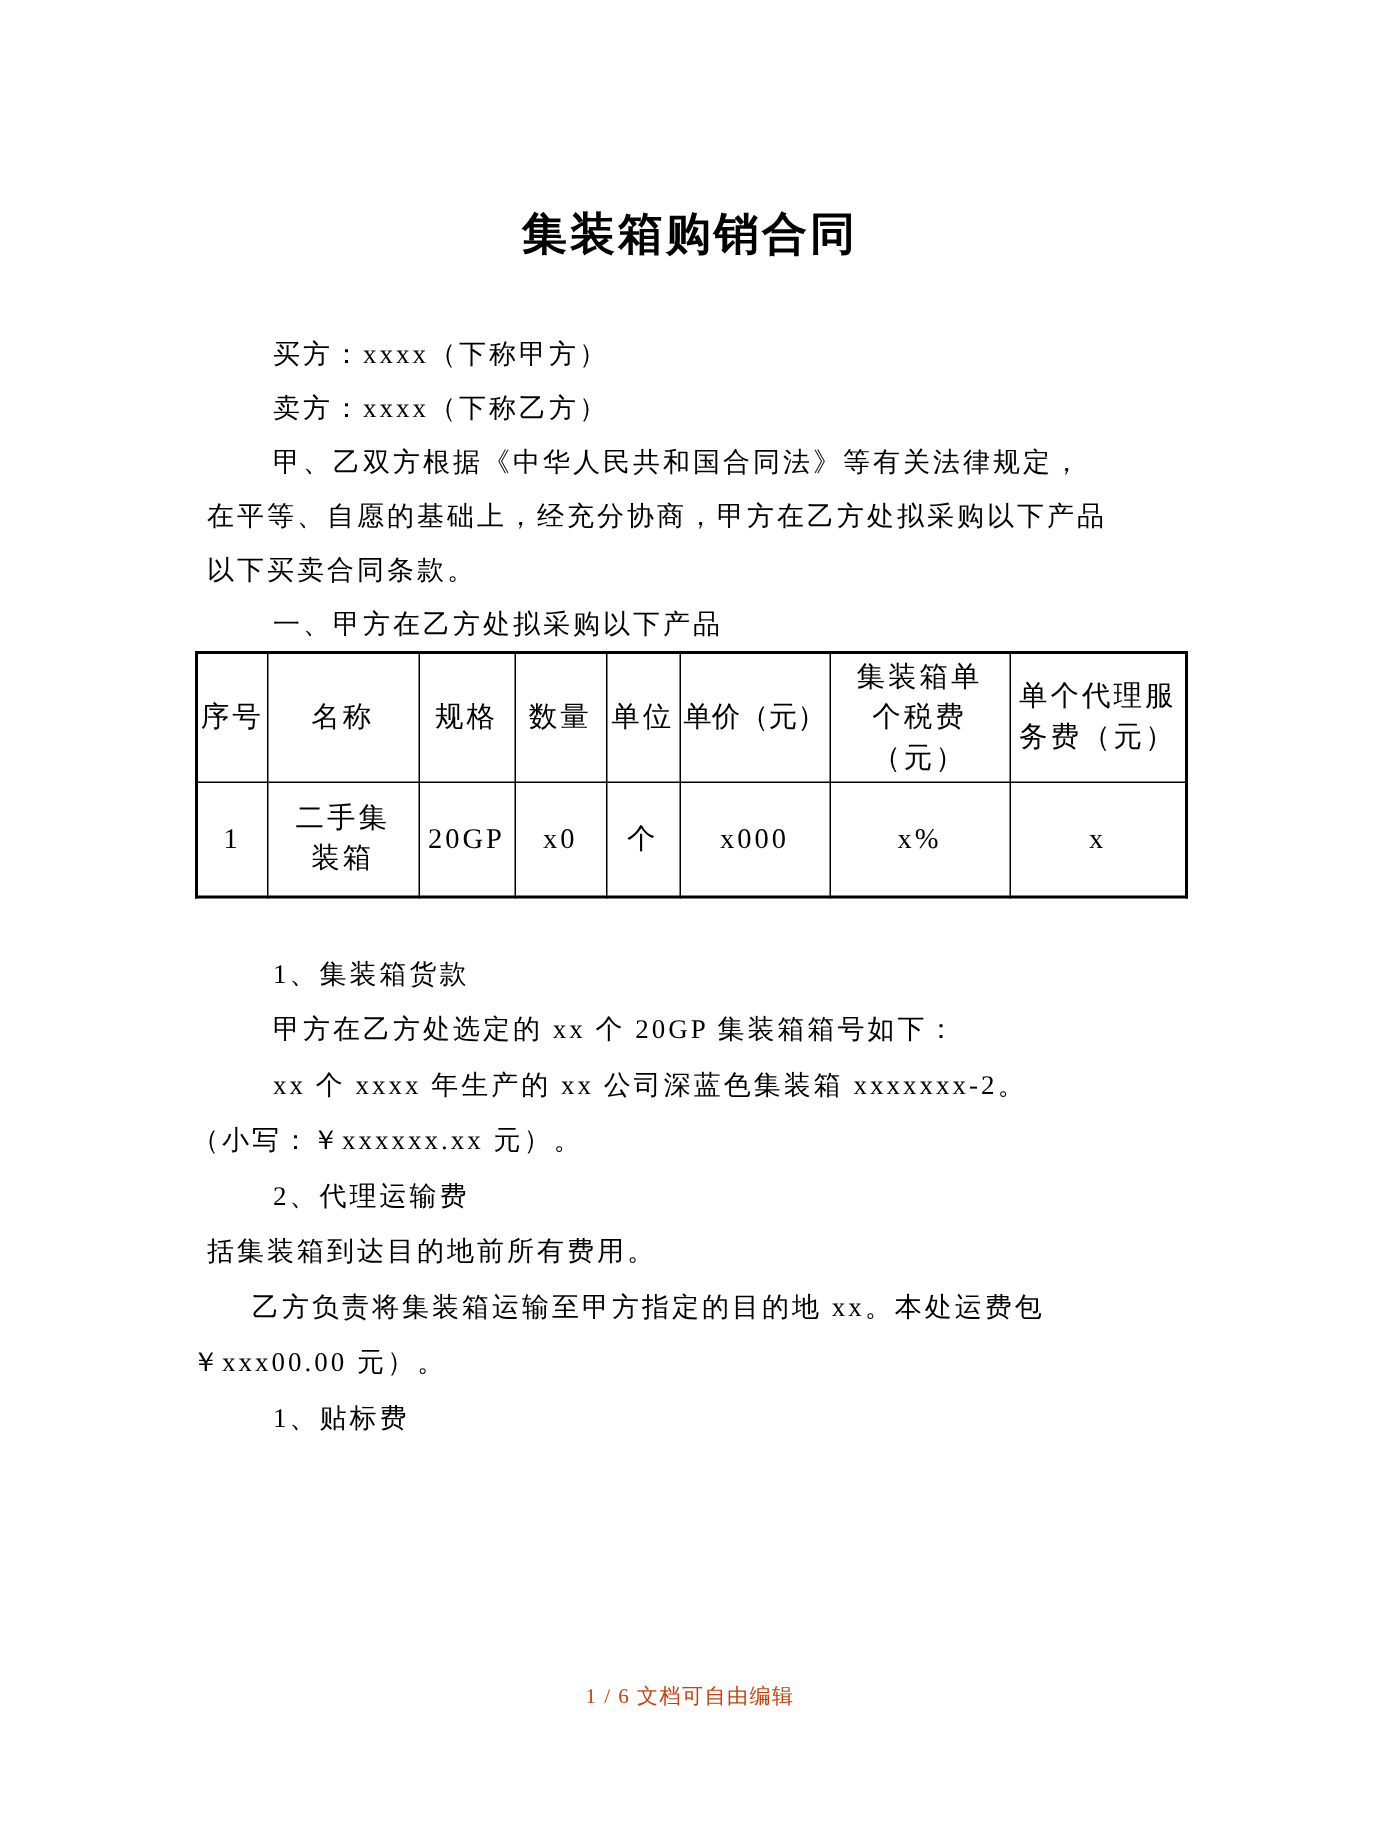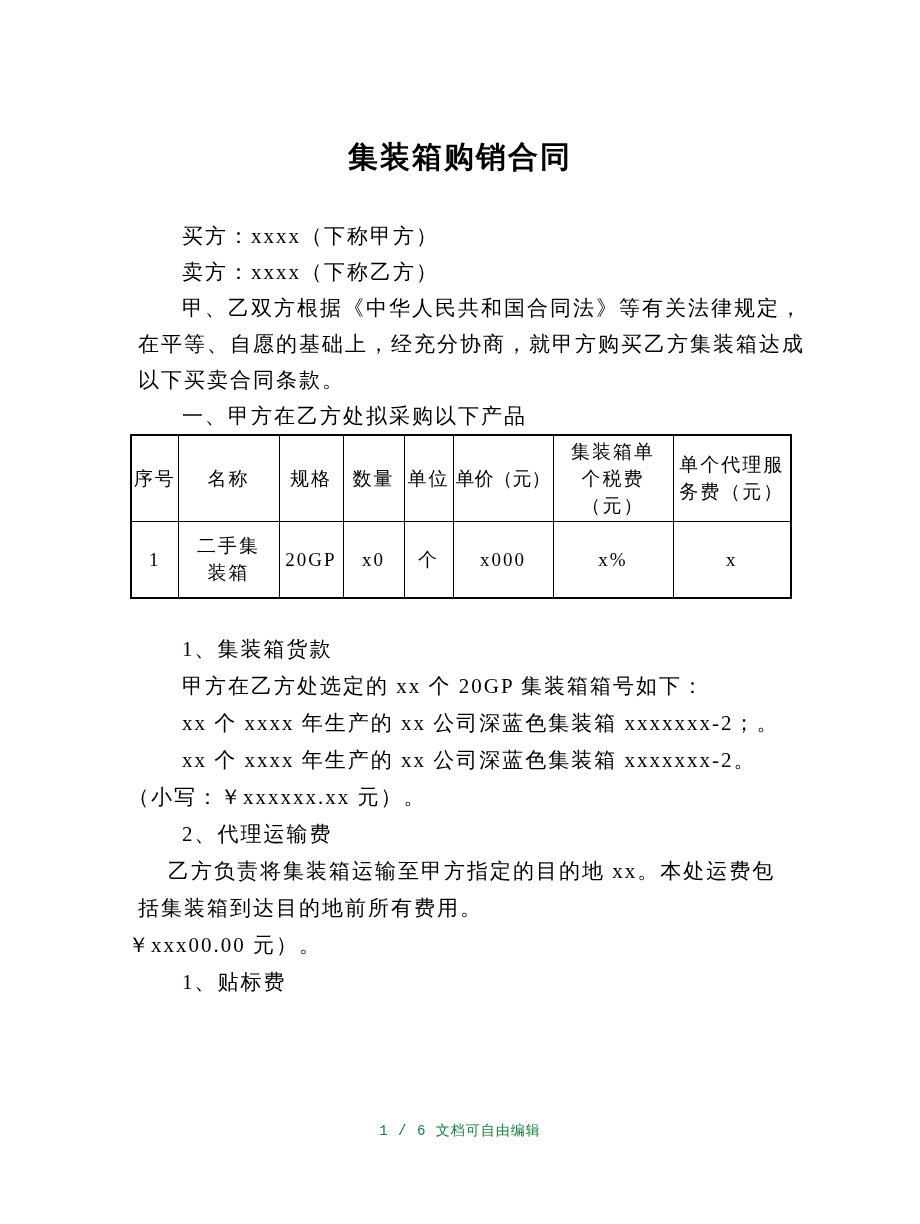--- a/index.html
+++ b/index.html
@@ -23,21 +23,21 @@
     line-height: 34px;
     font-weight: bold;
     letter-spacing: 2px;
   }
   .textblock {
     padding: 0 128px 0 138px;
   }
   .intro { margin-top: 44px; }
   .sec1  { margin-top: 32px; }
   .line {
-    font-size: 21px;
+    font-size: 18px;
     line-height: 36px;
     height: 36px;
     letter-spacing: 2px;
     white-space: nowrap;
   }
   .sec1 .line { line-height: 37px; height: 37px; font-family: Liberation Serif, serif; }
   .ind  { text-indent: 44px; }   
   .ind2 { text-indent: 30px; }   
   .hang { text-indent: -10px; }  
   .products-table {
@@ -60,38 +60,38 @@
     overflow: hidden;
   }
   .products-table .hdr-row  { height: 86px; }
   .products-table .data-row { height: 77px; }
   .products-table .tight { letter-spacing: 0px; }
   .page-footer {
     position: absolute;
     left: 0; right: 0;
     top: 1122px;
     text-align: center;
-    font-family: Liberation Mono, monospace;
+    font-family: Liberation Serif, serif;
     font-size: 14px;
-    color: #15803d;
+    color: #c2410c;
     letter-spacing: 1px;
   }
 </style>
 </head>
 <body>
 
 <div class="page">
 
   <div class="doc-title">集装箱购销合同</div>
 
   <div class="textblock intro">
     <div class="line ind">买方：xxxx（下称甲方）</div>
     <div class="line ind">卖方：xxxx（下称乙方）</div>
     <div class="line ind">甲、乙双方根据《中华人民共和国合同法》等有关法律规定，</div>
-    <div class="line">在平等、自愿的基础上，经充分协商，就甲方购买乙方集装箱达成</div>
+    <div class="line">在平等、自愿的基础上，经充分协商，甲方在乙方处拟采购以下产品</div>
     <div class="line">以下买卖合同条款。</div>
     <div class="line ind">一、甲方在乙方处拟采购以下产品</div>
   </div>
 
   <table class="products-table">
     <colgroup>
       <col style="width:47px">
       <col style="width:101px">
       <col style="width:64px">
       <col style="width:61px">
@@ -124,25 +124,24 @@
       <td>x000</td>
       <td>x%</td>
       <td>x</td>
     </tr>
   </tbody>
     </table>
 
   <div class="textblock sec1">
     <div class="line ind">1、集装箱货款</div>
     <div class="line ind">甲方在乙方处选定的 xx 个 20GP 集装箱箱号如下：</div>
-    <div class="line ind">xx 个 xxxx 年生产的 xx 公司深蓝色集装箱 xxxxxxx-2；。</div>
     <div class="line ind">xx 个 xxxx 年生产的 xx 公司深蓝色集装箱 xxxxxxx-2。</div>
     <div class="line hang">（小写：￥xxxxxx.xx 元）。</div>
     <div class="line ind">2、代理运输费</div>
+    <div class="line">括集装箱到达目的地前所有费用。</div>
     <div class="line ind2">乙方负责将集装箱运输至甲方指定的目的地 xx。本处运费包</div>
-    <div class="line">括集装箱到达目的地前所有费用。</div>
     <div class="line hang">￥xxx00.00 元）。</div>
     <div class="line ind">1、贴标费</div>
   </div>
 
   <div class="page-footer">1 / 6 文档可自由编辑</div>
 
 </div>
 
 </body></html>

